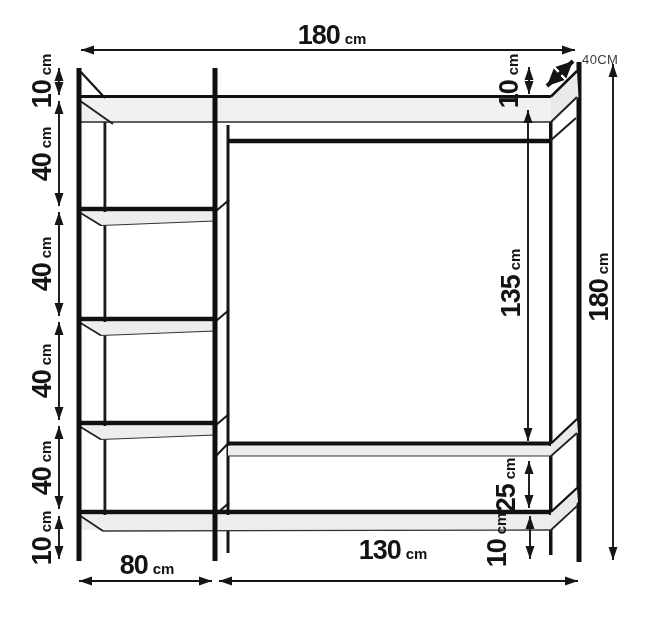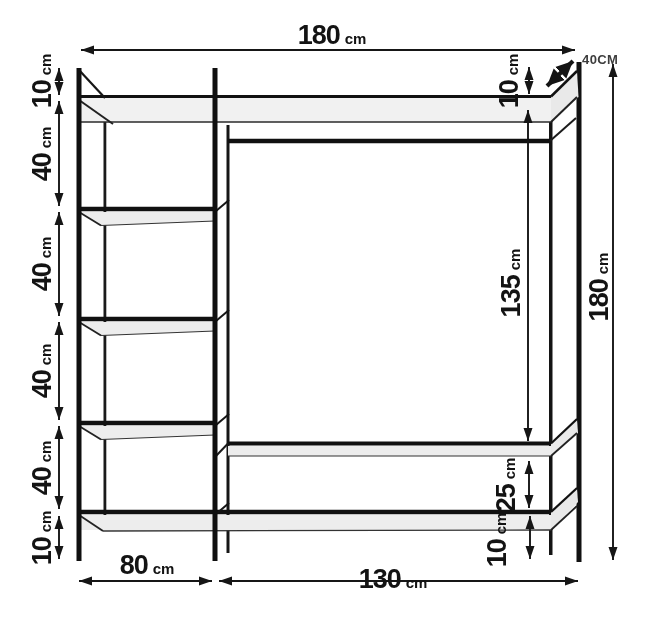--- a/index.html
+++ b/index.html
@@ -10,21 +10,21 @@
   .stage svg{position:absolute;left:0;top:0;}
   .dim-label{
     position:absolute;display:flex;align-items:baseline;gap:5px;
     color:#131313;font-weight:700;white-space:nowrap;line-height:1;
     transform:translate(-50%,-50%);
   }
   .dim-label.rot{transform:translate(-50%,-50%) rotate(-90deg);}
   .dim-label .v{font-size:27px;letter-spacing:-1px;}
   .dim-label .u{font-size:15px;letter-spacing:0;}
   .depth-label{
-    position:absolute;font-size:13px;font-weight:700;color:#3d3d3d;
+    position:absolute;font-size:13px;font-weight:400;color:#3d3d3d;
     letter-spacing:.4px;transform:translate(0,-50%);line-height:1;
   }
 </style>
 </head>
 <body>
 
 <div class="stage">
 
   <svg width="652" height="619" viewBox="0 0 652 619">
     <defs>
@@ -192,18 +192,18 @@
 
   <div class="dim-label rot" style="left:599px;top:287px">
     <span class="v">180</span>
     <span class="u">cm</span>
   </div>
 
   <div class="dim-label" style="left:147px;top:565px">
     <span class="v">80</span>
     <span class="u">cm</span>
   </div>
-  <div class="dim-label" style="left:393px;top:579px">
+  <div class="dim-label" style="left:393px;top:550px">
     <span class="v">130</span>
     <span class="u">cm</span>
   </div>
 
 </div>
 
 </body></html>

